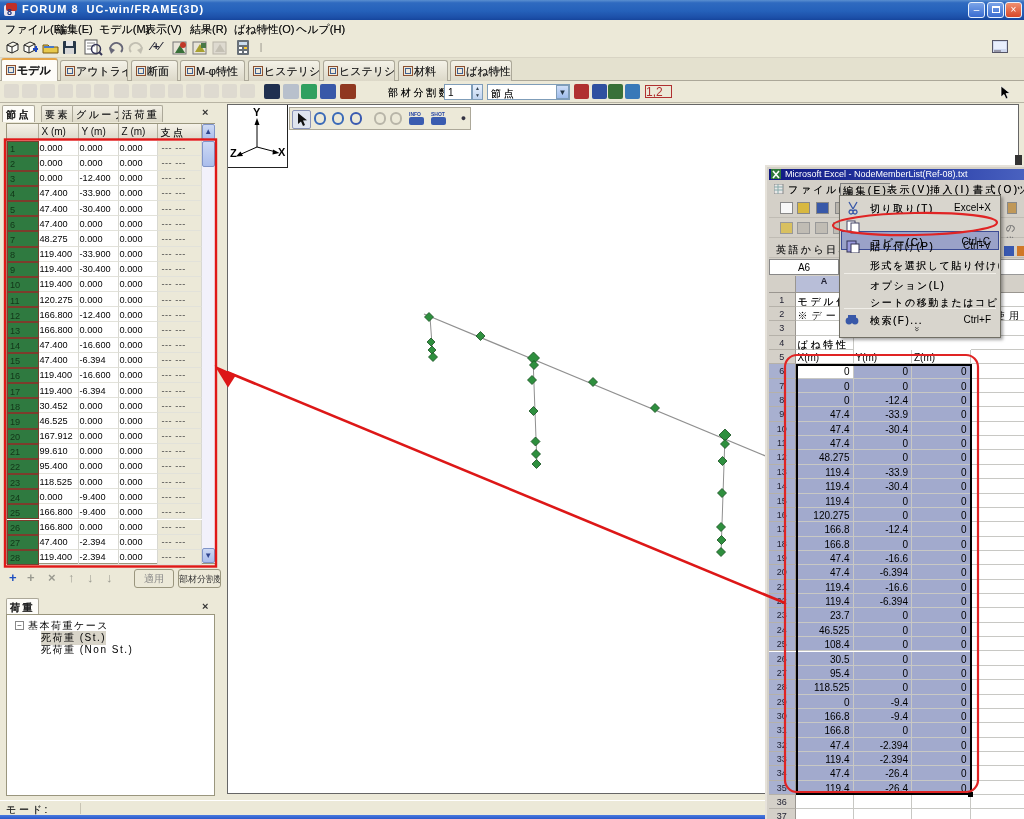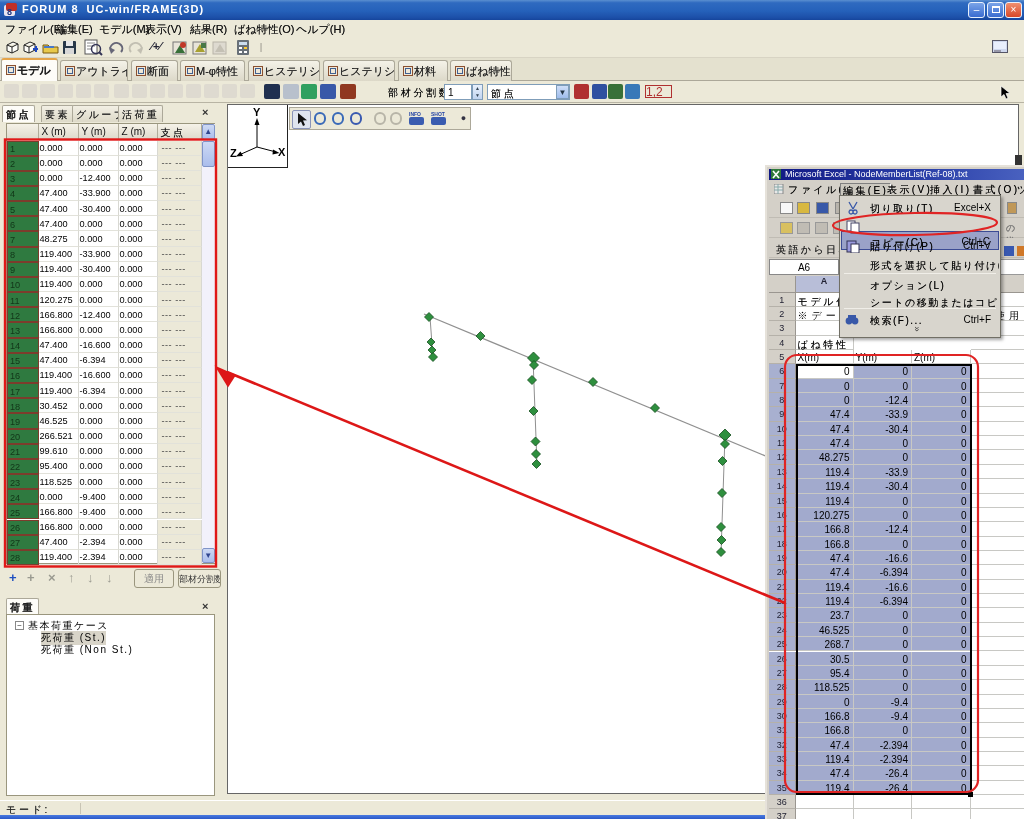--- a/index.html
+++ b/index.html
@@ -352,21 +352,21 @@
 </div>
 <div class="gr" style="top:289.38px">
 <div class="gc gnum" style="left:0;width:31.5px">19</div>
 <div class="gc" style="left:31.5px;width:40px">46.525</div>
 <div class="gc" style="left:71.5px;width:40px">0.000</div>
 <div class="gc" style="left:111.5px;width:39px">0.000</div>
 <div class="gc gsup" style="left:150.5px;width:44.5px">--- ---</div>
 </div>
 <div class="gr" style="top:304.54px">
 <div class="gc gnum" style="left:0;width:31.5px">20</div>
-<div class="gc" style="left:31.5px;width:40px">266.521</div>
+<div class="gc" style="left:31.5px;width:40px">167.912</div>
 <div class="gc" style="left:71.5px;width:40px">0.000</div>
 <div class="gc" style="left:111.5px;width:39px">0.000</div>
 <div class="gc gsup" style="left:150.5px;width:44.5px">--- ---</div>
 </div>
 <div class="gr" style="top:319.70px">
 <div class="gc gnum" style="left:0;width:31.5px">21</div>
 <div class="gc" style="left:31.5px;width:40px">99.610</div>
 <div class="gc" style="left:71.5px;width:40px">0.000</div>
 <div class="gc" style="left:111.5px;width:39px">0.000</div>
 <div class="gc gsup" style="left:150.5px;width:44.5px">--- ---</div>
@@ -715,21 +715,21 @@
 </div>
 <div class="xgut sel" style="top:346.78px;height:14.36px;padding-top:2px">24</div>
 <div class="xrow" style="top:346.78px;height:14.36px">
 <div class="xc sel" style="left:0;width:58px">46.525</div>
 <div class="xc sel" style="left:58px;width:58.5px">0</div>
 <div class="xc sel" style="left:116.5px;width:58.5px">0</div>
 <div class="xc" style="left:175px;width:57px"></div>
 </div>
 <div class="xgut sel" style="top:361.14px;height:14.36px;padding-top:2px">25</div>
 <div class="xrow" style="top:361.14px;height:14.36px">
-<div class="xc sel" style="left:0;width:58px">268.7</div>
+<div class="xc sel" style="left:0;width:58px">108.4</div>
 <div class="xc sel" style="left:58px;width:58.5px">0</div>
 <div class="xc sel" style="left:116.5px;width:58.5px">0</div>
 <div class="xc" style="left:175px;width:57px"></div>
 </div>
 <div class="xgut sel" style="top:375.50px;height:14.36px;padding-top:2px">26</div>
 <div class="xrow" style="top:375.50px;height:14.36px">
 <div class="xc sel" style="left:0;width:58px">30.5</div>
 <div class="xc sel" style="left:58px;width:58.5px">0</div>
 <div class="xc sel" style="left:116.5px;width:58.5px">0</div>
 <div class="xc" style="left:175px;width:57px"></div>

